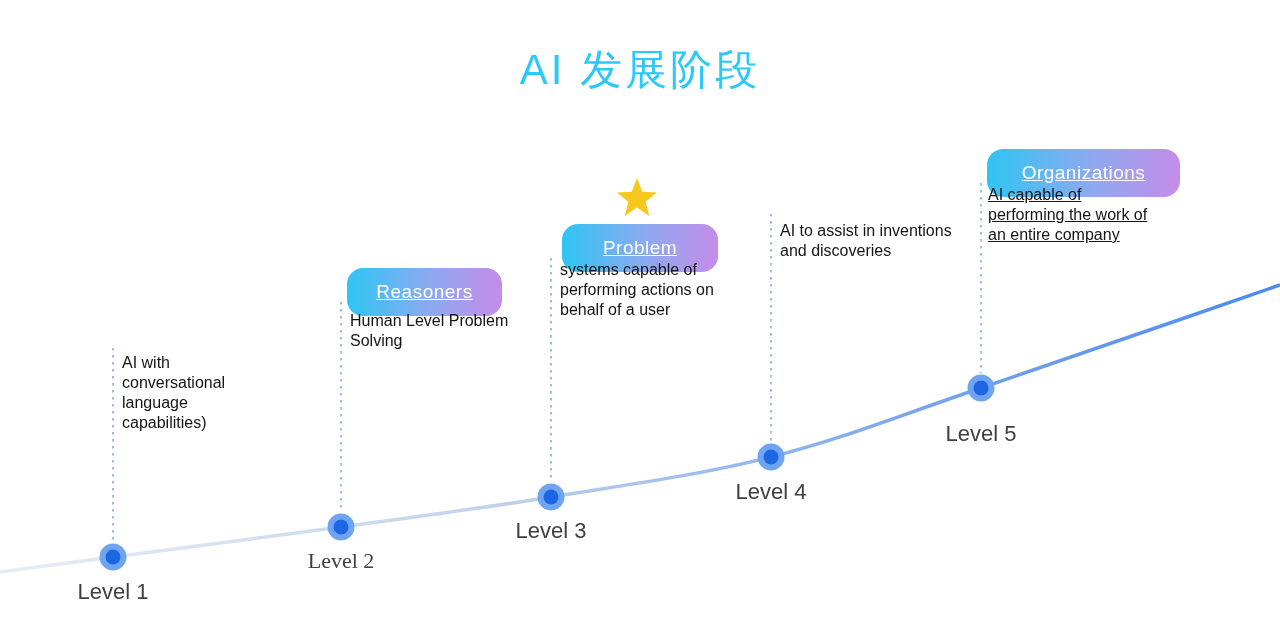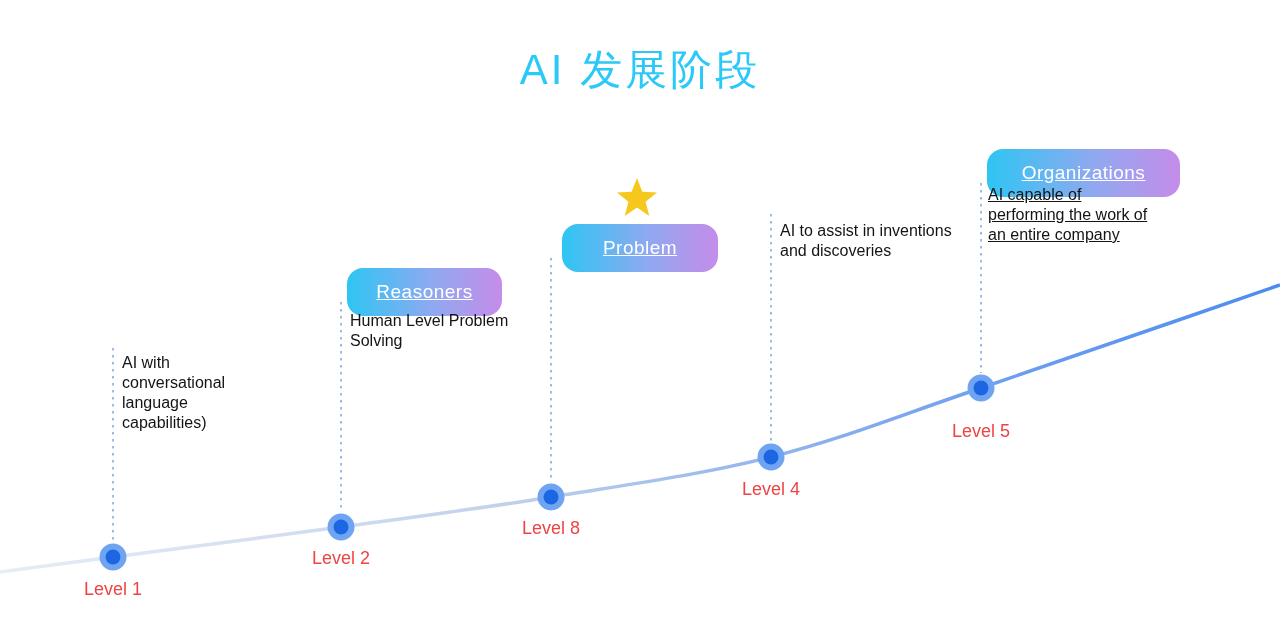--- a/index.html
+++ b/index.html
@@ -53,27 +53,27 @@
     line-height: 20px;
     color: #141414;
   }
   .desc-1 { left: 122px; top: 353px; width: 125px; }
   .desc-2 { left: 350px; top: 311px; width: 185px; }
   .desc-3 { left: 560px; top: 260px; width: 178px; }
   .desc-4 { left: 780px; top: 221px; width: 192px; }
   .desc-5 { left: 988px; top: 185px; width: 168px; text-decoration: underline; }
   .level-label {
     position: absolute;
-    font-size: 18px;
-    color: #ef4444;
+    font-size: 22px;
+    color: #404040;
     transform: translateX(-50%);
     white-space: nowrap;
   }
   .level-1 { left: 113px; top: 579px; }
-  .level-2 { left: 341px; top: 548px; }
+  .level-2 { left: 341px; top: 548px; font-family: Liberation Serif, serif; }
   .level-3 { left: 551px; top: 518px; }
   .level-4 { left: 771px; top: 479px; }
   .level-5 { left: 981px; top: 421px; }
   .star {
     position: absolute;
     left: 612px; top: 176px;
     width: 50px; height: 44px;
   }
 </style>
 </head>
@@ -137,21 +137,22 @@
   </div>
   <div class="desc desc-2">Human Level Problem Solving</div>
   <div class="level-label level-2">Level 2</div>
 
   <svg class="star" viewBox="0 0 50 44" xmlns="http://www.w3.org/2000/svg">
     <polygon points="25,2 30.3,15.7 45,16.5 33.6,25.8 37.3,40 25,31.5 12.7,40 16.4,25.8 5,16.5 19.7,15.7" fill="#f6c71d"></polygon>
   </svg>
   <div class="badge badge-3">
     <span>Problem</span>
   </div>
-  <div class="level-label level-3">Level 8</div>
+  <div class="desc desc-3">systems capable of performing actions on behalf of a user</div>
+  <div class="level-label level-3">Level 3</div>
 
   <div class="desc desc-4">AI to assist in inventions and discoveries</div>
   <div class="level-label level-4">Level 4</div>
 
   <div class="badge badge-5">
     <span>Organizations</span>
   </div>
   <div class="desc desc-5">AI capable of performing the work of an entire company</div>
   <div class="level-label level-5">Level 5</div>
 

